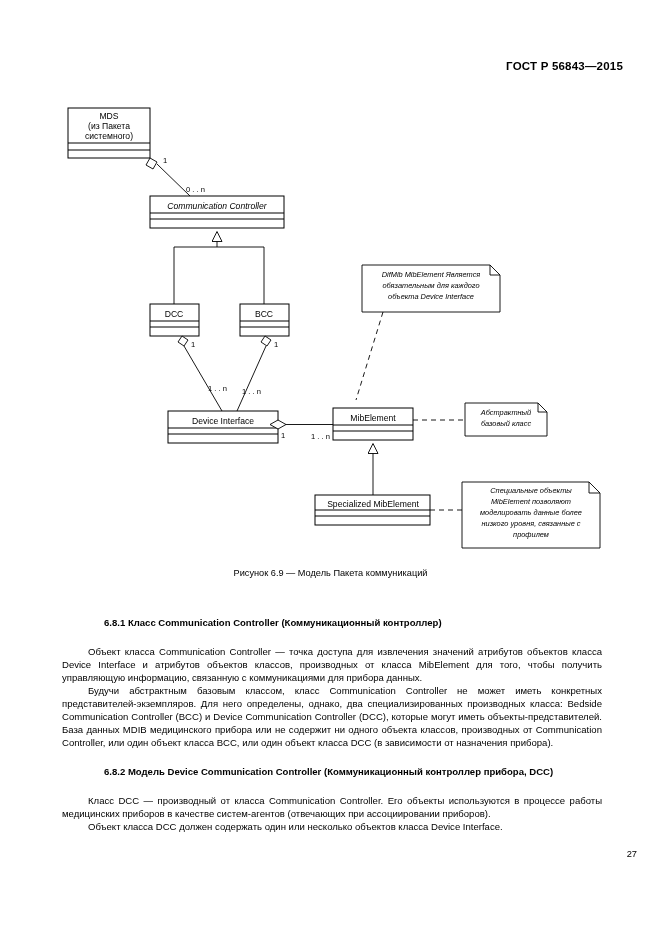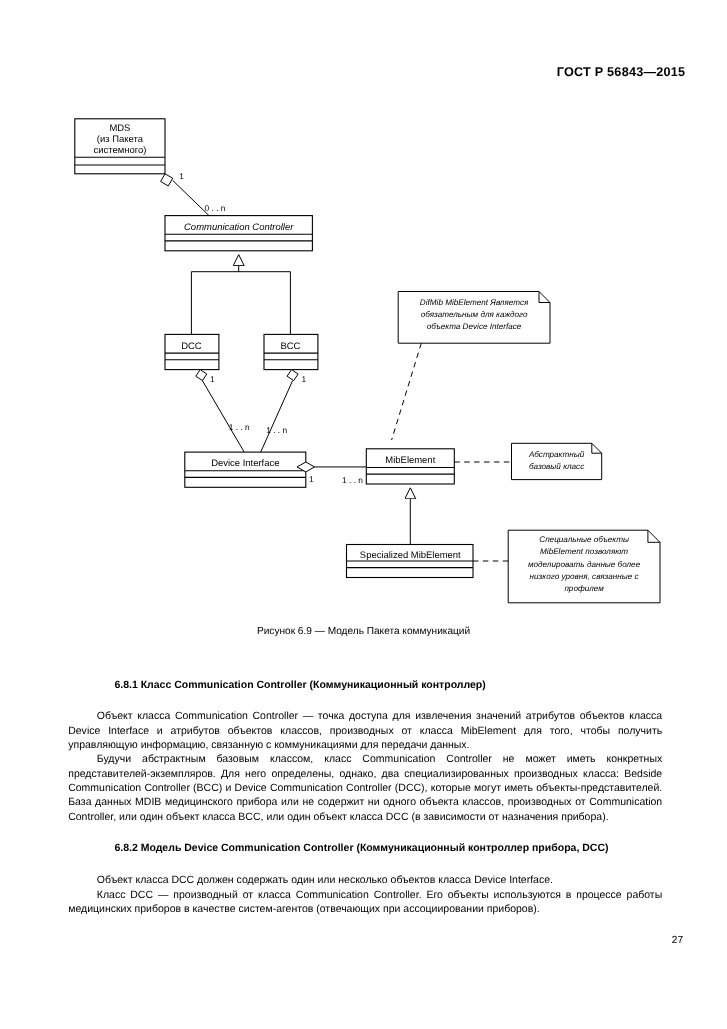--- a/index.html
+++ b/index.html
@@ -94,21 +94,21 @@
     margin: 0;
     text-indent: 26px;
   }
   .body-text p.heading {
     font-weight: bold;
     text-indent: 26px;
     margin: 16px;
   }
   .page-no {
     position: absolute;
-    right: 40px;
+    right: 24px;
     top: 849px;
     font-size: 9.3px;
   }
 </style>
 </head>
 <body>
 
 <div class="page">
 
   <div class="gost-header">ГОСТ Р 56843—2015</div>
@@ -238,22 +238,22 @@
         <text class="note-txt" x="531" y="442">профилем</text>
         <line x1="430" y1="415" x2="462" y2="415" stroke="#000000" stroke-width="0.9" stroke-dasharray="5,4"></line>
       </g>
     </svg>
   </div>
 
   <div class="fig-caption">Рисунок 6.9 — Модель Пакета коммуникаций</div>
 
   <div class="body-text">
     <p class="heading">6.8.1 Класс Communication Controller (Коммуникационный контроллер)</p>
-    <p>Объект класса Communication Controller — точка доступа для извлечения значений атрибутов объектов класса Device Interface и атрибутов объектов классов, производных от класса MibElement для того, чтобы получить управляющую информацию, связанную с коммуникациями для передачи данных.</p>
+    <p>Объект класса Communication Controller — точка доступа для извлечения значений атрибутов объектов класса Device Interface и атрибутов объектов классов, производных от класса MibElement для того, чтобы получить управляющую информацию, связанную с коммуникациями для прибора данных.</p>
     <p>Будучи абстрактным базовым классом, класс Communication Controller не может иметь конкретных представителей-экземпляров. Для него определены, однако, два специализированных производных класса: Bedside Communication Controller (BCC) и Device Communication Controller (DCC), которые могут иметь объекты-представителей. База данных MDIB медицинского прибора или не содержит ни одного объекта классов, производных от Communication Controller, или один объект класса BCC, или один объект класса DCC (в зависимости от назначения прибора).</p>
     <p class="heading">6.8.2 Модель Device Communication Controller (Коммуникационный контроллер прибора, DCC)</p>
+    <p>Класс DCC — производный от класса Communication Controller. Его объекты используются в процессе работы медицинских приборов в качестве систем-агентов (отвечающих при ассоциировании приборов).</p>
     <p>Объект класса DCC должен содержать один или несколько объектов класса Device Interface.</p>
-    <p>Класс DCC — производный от класса Communication Controller. Его объекты используются в процессе работы медицинских приборов в качестве систем-агентов (отвечающих при ассоциировании приборов).</p>
   </div>
 
   <div class="page-no">27</div>
 
 </div>
 
 </body></html>

